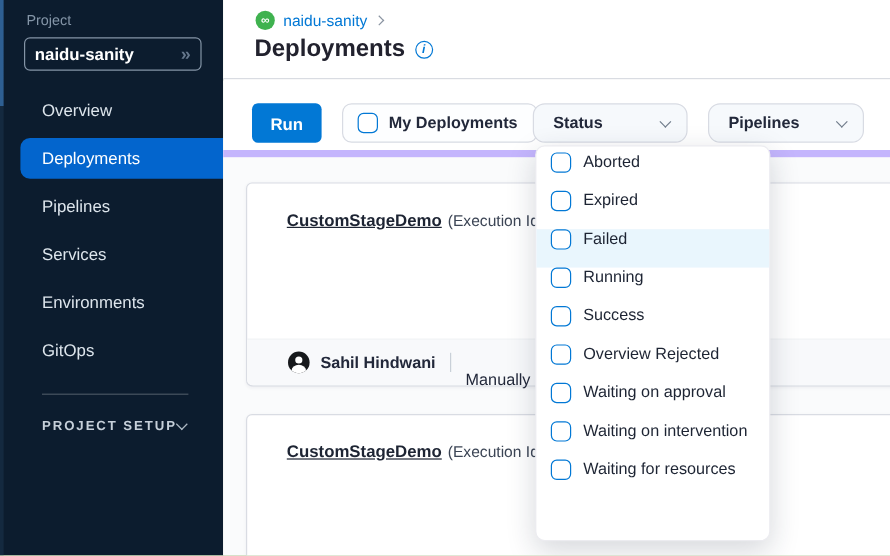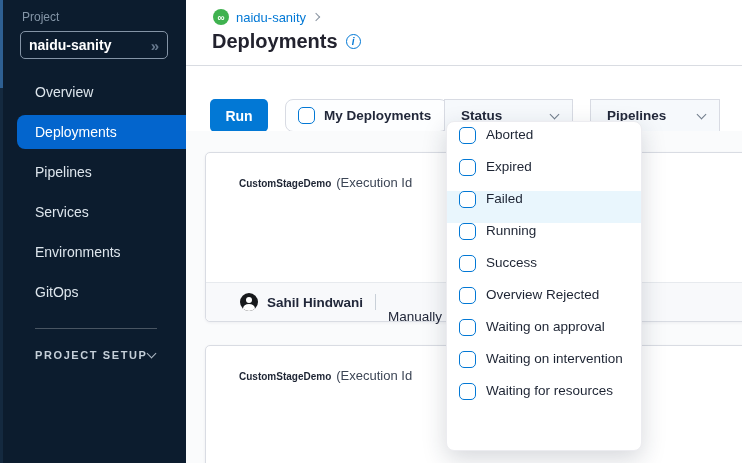--- a/index.html
+++ b/index.html
@@ -40,45 +40,45 @@
   .bc-link { font-size:13px; color:#0278d5; cursor:pointer; }
   .chev-right { width:6px; height:6px; border-right:1.5px solid #8a94a1; border-bottom:1.5px solid #8a94a1;
                 transform:rotate(-45deg); }
   .title-row { position:absolute; left:26px; top:30px; display:flex; align-items:center; gap:8px; }
   .page-title { font-size:20px; font-weight:700; color:#22222e; }
   .info-icon { width:15px; height:15px; border:1.5px solid #0278d5; border-radius:50%;
                color:#0278d5; font-size:10px; font-weight:700; font-style:italic;
                display:flex; align-items:center; justify-content:center; }
 
   
-  .toolbar { position:absolute; left:0; top:80px; width:100%; height:65px; background:#fff;
+  .toolbar { position:absolute; left:0; top:67px; width:100%; height:65px; background:#fff;
              border-bottom:7px solid #c4b5fd; }
   .run-btn { position:absolute; left:24px; top:19px; width:58px; height:33px; background:#0278d5;
              border:none; border-radius:5px; color:#fff; font-size:14px; font-weight:700;
              font-family:"Liberation Sans", sans-serif; cursor:pointer; }
   .my-dep { position:absolute; left:99px; top:19px; width:163px; height:33px; background:#fdfeff;
             border:1px solid #d8dbe3; border-radius:8px; display:flex; align-items:center;
             padding-left:12px; gap:9px; cursor:pointer;text-align:right; }
   .cbx { width:17px; height:17px; border:1.6px solid #0278d5; border-radius:5px; background:#fff; flex:none; }
   .btn-label { font-size:13.5px; font-weight:600; color:#22283a; }
   .filter-btn { position:absolute; top:19px; height:33px; background:#f6f9fc; border:1px solid #d8dbe3;
-                border-radius:0; display:flex; align-items:center; justify-content:space-between;
+                border-radius:10px; display:flex; align-items:center; justify-content:space-between;
                 padding:0 14px 0 16px; cursor:pointer; }
   .filter-btn .chev { border-color:#6f7b8a; margin-top:-2px; }
   .status-btn { left:258px; width:129px; }
   .pipelines-btn { left:404px; width:130px; }
 
   
   .list-area { position:absolute; left:0; top:131px; width:100%; height:332px; background:#fafbfc; }
   .card { position:absolute; left:19px; width:562px; height:170px; background:#fff;
           border:1px solid #d9dce3; border-radius:5px; box-shadow:0 1px 3px rgba(30,40,60,0.06); }
   .card-1 { top:21px; }
   .card-2 { top:214px; }
   .card-title { position:absolute; left:33px; top:22px; display:flex; align-items:baseline; gap:5px; white-space:nowrap; }
-  .pipe-name { font-size:10px; font-weight:700; color:#1d2433; }
+  .pipe-name { font-size:14px; font-weight:700; color:#1d2433;text-decoration:underline; }
   .exec-id { font-size:13px; color:#3c4555; }
   .card-footer { position:absolute; left:0; bottom:0; width:100%; height:39px; background:#f8f9fb;
                  border-top:1px solid #e7eaee; border-radius:0 0 5px 5px; display:flex;
                  align-items:center; padding-left:34px; gap:9px; }
   .avatar { width:18px; height:18px; border-radius:50%; background:#17191c; position:relative;
             overflow:hidden; flex:none; }
   .avatar::before { content:""; position:absolute; top:3.5px; left:6px; width:6px; height:6px;
                     border-radius:50%; background:#fff; }
   .avatar::after { content:""; position:absolute; top:11px; left:3px; width:12px; height:9px;
                    border-radius:50% 50% 0 0; background:#fff; }

